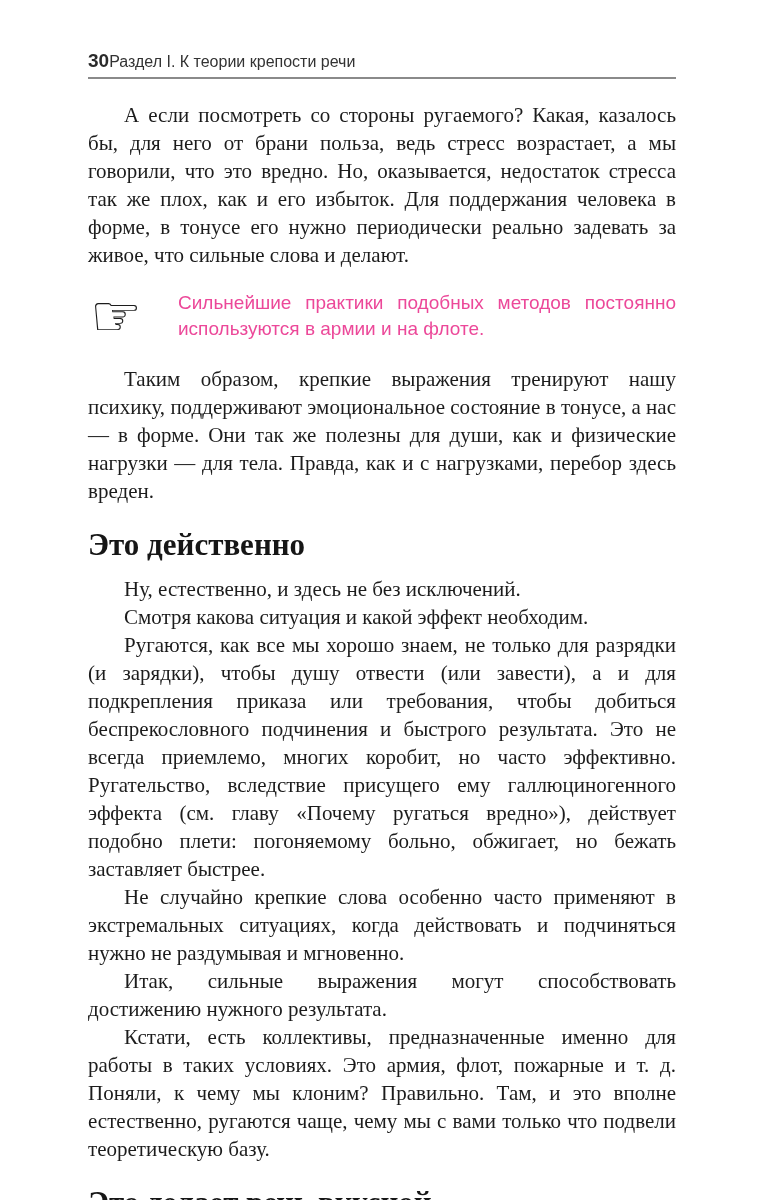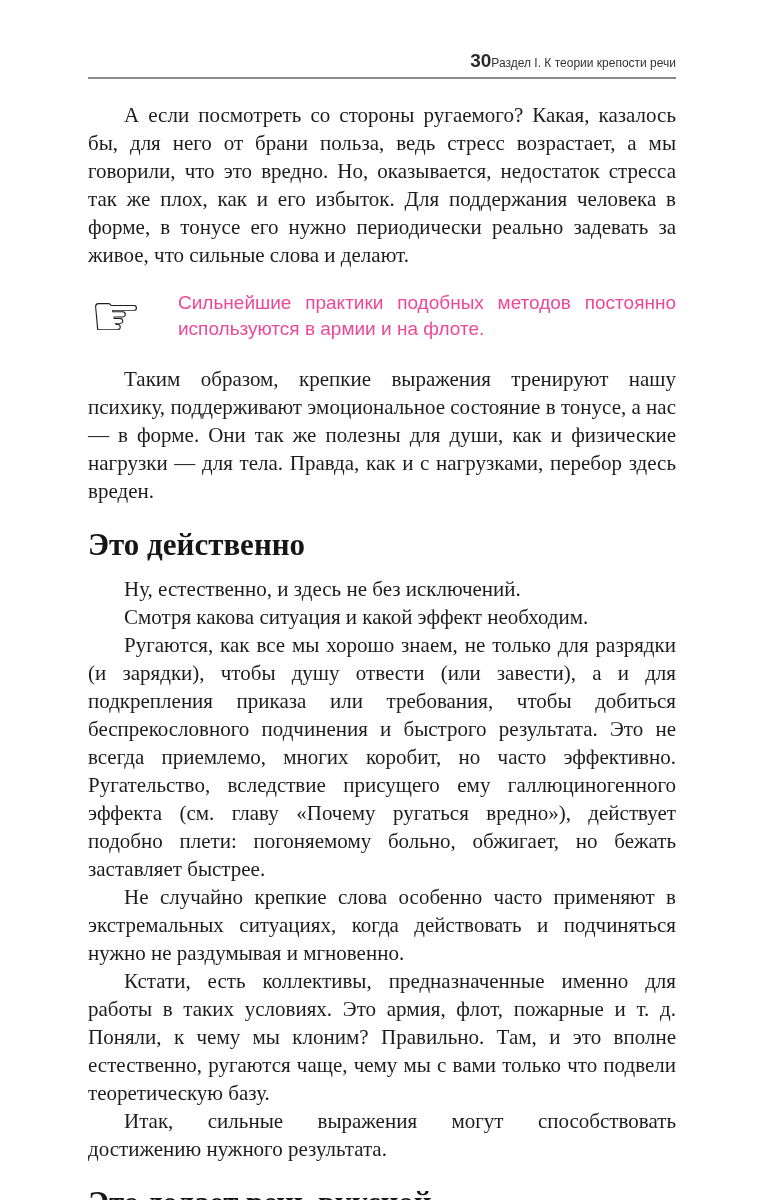--- a/index.html
+++ b/index.html
@@ -18,33 +18,33 @@
   .page {
     box-sizing: border-box;
     width: 763px;
     height: 1200px;
     padding: 50px 87px 0 88px;
     background: #ffffff;
   }
   
   .running-header {
     display: flex;
-    justify-content: flex-end;
+    justify-content: flex-start;
     align-items: baseline;
     border-bottom: 2px solid #8a8a8a;
     padding-bottom: 5px;
     font-family: "Liberation Sans", sans-serif;
   }
   .page-number {
     font-weight: bold;
     font-size: 19px;
     color: #2b2b2b;
   }
   .section-ref {
-    font-size: 12px;
+    font-size: 16px;
     color: #333333;
   }
   
   .page-body {
     margin-top: 22px;
   }
   .page-body p {
     margin: 0;
     font-size: 21px;
     line-height: 28px;
@@ -101,17 +101,17 @@
       <div class="note">
         <span class="note-icon">☞</span>
         <div class="note-text">Сильнейшие практики подобных методов постоянно используются в армии и на флоте.</div>
       </div>
       <p>Таким образом, крепкие выражения тренируют нашу психику, поддерживают эмоциональное состояние в тонусе, а нас — в форме. Они так же полезны для души, как и физические нагрузки — для тела. Правда, как и с нагрузками, перебор здесь вреден.</p>
       <h2>Это действенно</h2>
       <p>Ну, естественно, и здесь не без исключений.</p>
       <p>Смотря какова ситуация и какой эффект необходим.</p>
       <p>Ругаются, как все мы хорошо знаем, не только для разрядки (и зарядки), чтобы душу отвести (или завести), а и для подкрепления приказа или требования, чтобы добиться беспрекословного подчинения и быстрого результата. Это не всегда приемлемо, многих коробит, но часто эффективно. Ругательство, вследствие присущего ему галлюциногенного эффекта (см. главу «Почему ругаться вредно»), действует подобно плети: погоняемому больно, обжигает, но бежать заставляет быстрее.</p>
       <p>Не случайно крепкие слова особенно часто применяют в экстремальных ситуациях, когда действовать и подчиняться нужно не раздумывая и мгновенно.</p>
+      <p>Итак, сильные выражения могут способствовать достижению нужного результата.</p>
       <p>Кстати, есть коллективы, предназначенные именно для работы в таких условиях. Это армия, флот, пожарные и т. д. Поняли, к чему мы клоним? Правильно. Там, и это вполне естественно, ругаются чаще, чему мы с вами только что подвели теоретическую базу.</p>
-      <p>Итак, сильные выражения могут способствовать достижению нужного результата.</p>
       <h2>Это делает речь вкусной</h2>
     </div>
 </div>
 
 </body></html>

